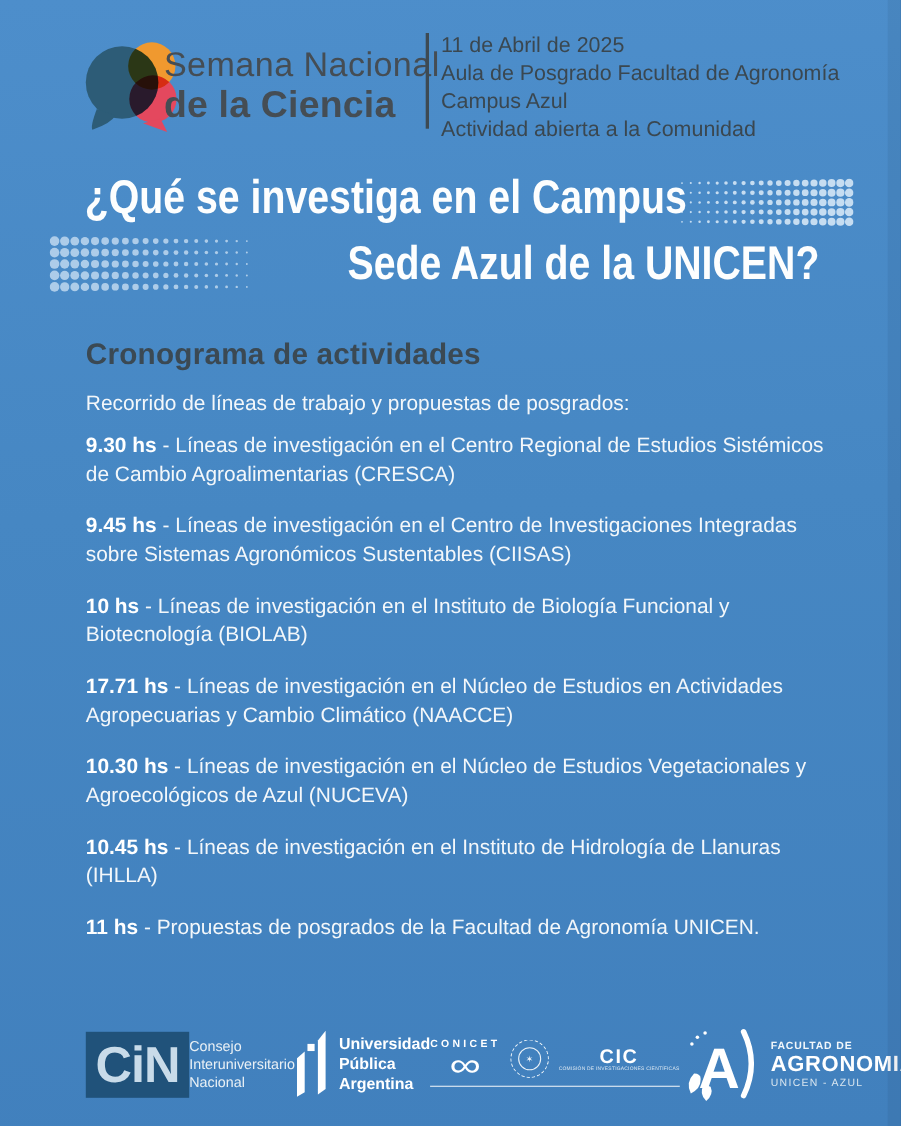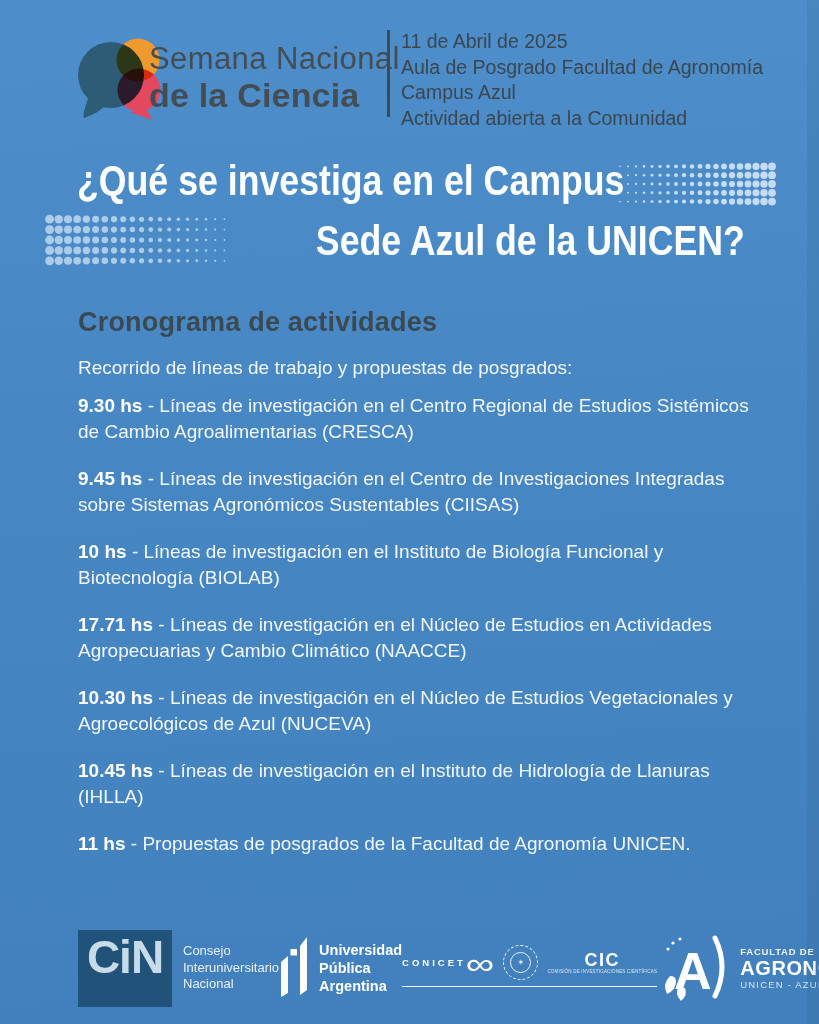--- a/index.html
+++ b/index.html
@@ -41,30 +41,30 @@
   .item{margin:0 0 22px;font-size:19px;line-height:25.5px;color:#f3f7fa;}
   .item strong{font-weight:700;color:#ffffff;text-align:center;}
 
   
   .footer{
     position:absolute;left:78px;right:66px;top:928px;height:80px;
     display:flex;align-items:center;justify-content:space-between;color:#ffffff;
   }
   .lg{display:flex;align-items:center;}
 
-  .cin-box{width:94px;height:77px;background:#20527a;display:flex;justify-content:center;margin-right:11px;}
+  .cin-box{width:94px;height:60px;background:#20527a;display:flex;align-items:center;justify-content:center;}
   .cin-abbr{font-size:46px;font-weight:700;color:#c8dbe9;letter-spacing:-1px;}
   .cin-text{font-size:13px;line-height:16.5px;color:#e9f0f5;}
 
   .upa-icon{margin-right:10px;line-height:0;}
   .upa-text{font-size:14.5px;font-weight:700;line-height:18px;color:#ffffff;}
 
   .conicet-group{display:flex;flex-direction:column;align-items:stretch;}
   .con-row{display:flex;align-items:center;gap:9px;}
-  .conicet-stack{display:flex;flex-direction:row;align-items:center;}
+  .conicet-stack{display:flex;flex-direction:column;align-items:center;}
   .conicet-label{font-size:9.5px;font-weight:600;letter-spacing:3px;color:#ffffff;}
   .conicet-inf{font-size:40px;line-height:26px;transform:scaleY(0.75);font-weight:400;color:#ffffff;}
   .seal{width:33px;height:33px;border:1.5px dashed #eaf2f8;border-radius:50%;display:flex;align-items:center;justify-content:center;}
   .seal-inner{width:19px;height:19px;border:1.5px solid #eaf2f8;border-radius:50%;display:flex;align-items:center;justify-content:center;font-size:8px;color:#eaf2f8;}
   .cic-stack{display:flex;flex-direction:column;align-items:center;}
   .cic-label{font-size:18px;font-weight:800;letter-spacing:1.5px;line-height:18px;color:#ffffff;}
   .cic-sub{font-size:4.5px;letter-spacing:0.2px;color:#dce8f2;white-space:nowrap;}
   .ihlla-rule{border:none;border-top:1.5px solid rgba(255,255,255,0.95);margin:6px 0 4px;}
   .ihlla{font-size:14px;letter-spacing:11px;text-indent:6px;text-align:center;color:#f2f7fb;}
 

